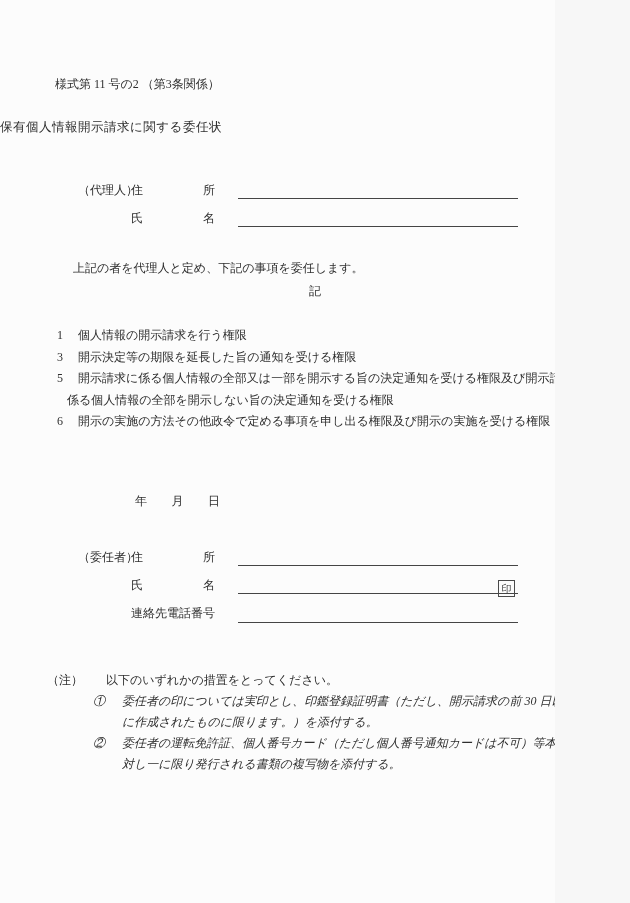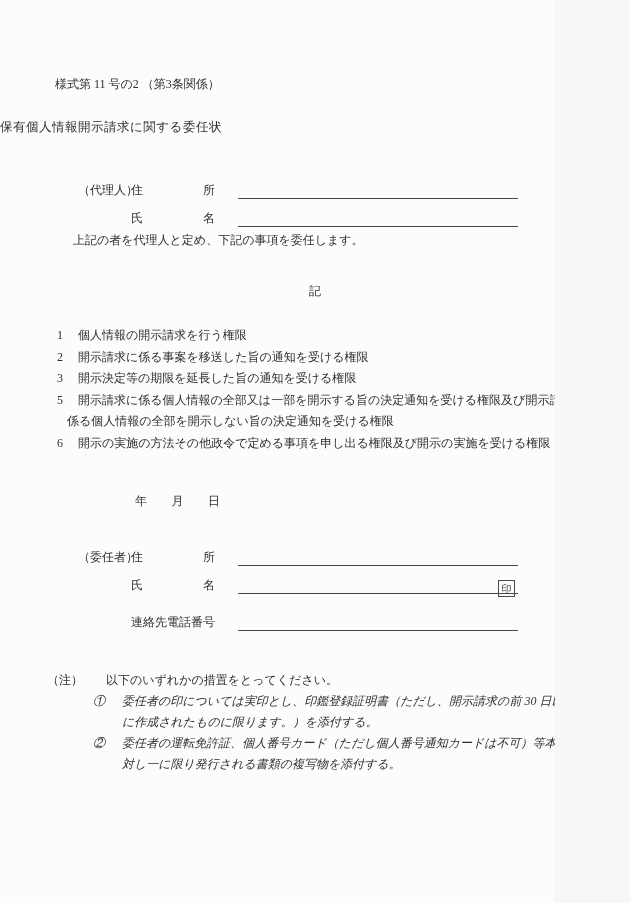--- a/index.html
+++ b/index.html
@@ -43,32 +43,32 @@
     width: 15px; height: 15px;
     border: 1px solid #4a4a4a;
     font-size: 10px; line-height: 15px;
     text-align: center;
     color: #3a3a3a;
   }
 
   .agent-block { left: 78px; top: 182px; }
   .agent-block .frow + .frow { margin-top: 11px; }
 
-  .statement { left: 73px; top: 232px; }
+  .statement { left: 73px; top: 260px; }
   .section-marker { left: 0; top: 283px; width: 630px; text-align: center; }
 
   .delegated-list { left: 57px; top: 325px; width: 535px; line-height: 21.5px; }
   .ditem { padding-left: 10px; text-indent: -10px; }
   .ditem .num { display: inline-block; width: 21px; text-indent: 0; }
 
   .date-line { left: 135px; top: 493px; width: 85px; display: flex; justify-content: space-between; }
 
   .principal-block { left: 78px; top: 549px; }
   .principal-block .row2 { margin-top: 11px; }
-  .principal-block .row3 { margin-top: 20px; }
+  .principal-block .row3 { margin-top: 12px; font-family: Liberation Mono, monospace; }
 
   .notes-block { left: 47px; top: 670px; width: 540px; line-height: 21px; }
   .note-head { display: flex; }
   .note-head .nlabel { width: 59px; flex: none; }
   .nitem { margin-left: 46px; padding-left: 29px; text-indent: -29px; font-style: italic; }
   .nitem .num { display: inline-block; width: 29px; text-indent: 0; }
 </style>
 </head>
 <body>
 
@@ -96,21 +96,20 @@
       <span class="fline"></span>
     </div>
   </div>
 
   <div class="abs statement">上記の者を代理人と定め、下記の事項を委任します。</div>
 
   <div class="abs section-marker">記</div>
 
   <div class="abs delegated-list">
     <div class="ditem"><span class="num">1</span><span>個人情報の開示請求を行う権限</span></div>
-    <div class="ditem"><span class="num">2</span><span>開示請求に係る事案を移送した旨の通知を受ける権限</span></div>
     <div class="ditem"><span class="num">3</span><span>開示決定等の期限を延長した旨の通知を受ける権限</span></div>
     <div class="ditem"><span class="num">5</span><span>開示請求に係る個人情報の全部又は一部を開示する旨の決定通知を受ける権限及び開示請求に係る個人情報の全部を開示しない旨の決定通知を受ける権限</span></div>
     <div class="ditem"><span class="num">6</span><span>開示の実施の方法その他政令で定める事項を申し出る権限及び開示の実施を受ける権限</span></div>
   </div>
 
   <div class="abs date-line">
     <span>年</span>
     <span>月</span>
     <span>日</span>
   </div>

